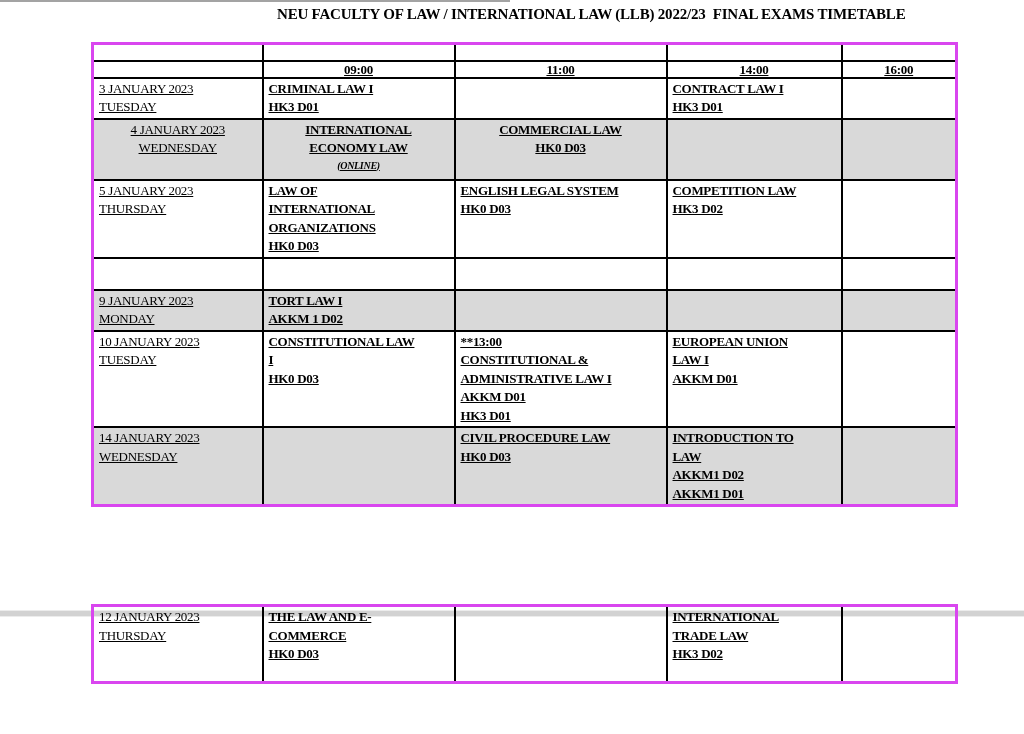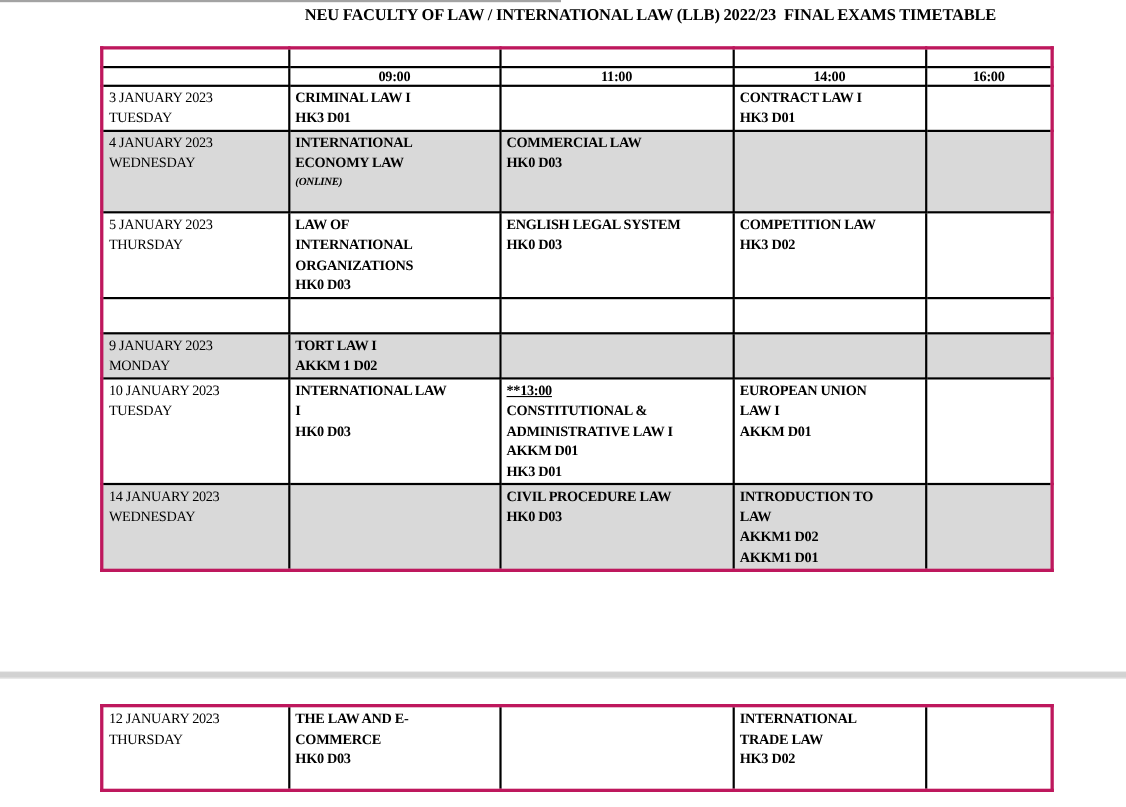--- a/index.html
+++ b/index.html
@@ -6,23 +6,23 @@
   body{
     width:1024px;height:734px;background:#ffffff;position:relative;
     font-family:"Liberation Serif", serif;color:#000;overflow:hidden;
   }
   #top-edge-bar{position:absolute;top:0;left:0;width:510px;height:2px;background:#a3a3a3;}
   #exam-title{
     position:absolute;top:6px;left:277px;font-size:15px;font-weight:bold;
     white-space:pre;letter-spacing:-0.2px;
   }
   table{border-collapse:collapse;position:absolute;left:91px;table-layout:fixed;
-        border:3px solid #be185d;}
+        border:3px solid #d946ef;text-decoration:underline;}
   #exam-table-page1{top:42px;}
-  #exam-table-page2{top:640px;}
+  #exam-table-page2{top:604px;}
   td,th{border:2px solid #000;vertical-align:top;padding:1px 5px;overflow:hidden;}
   tr.shade td{background:var(--shade,#d9d9d9);}
   .date-cell{font-size:13px;font-weight:normal;line-height:18.5px;letter-spacing:-0.3px;}
   .course-cell{font-size:13px;font-weight:bold;line-height:18.5px;letter-spacing:-0.3px;}
   .time-header-cell{font-size:13px;font-weight:bold;text-align:center;
                     line-height:15px;padding:0;letter-spacing:-0.3px;}
   .italic-line{font-style:italic;}
   .small-line{font-size:10px;line-height:15px;}
   .underline-line{text-decoration:underline;}
   #page-break-divider{
@@ -71,21 +71,21 @@
           <div>CRIMINAL LAW I</div>
           <div>HK3 D01</div>
         </td>
         <td class="course-cell"></td>
         <td class="course-cell">
           <div>CONTRACT LAW I</div>
           <div>HK3 D01</div>
         </td>
         <td class="course-cell"></td>
       </tr>
-      <tr class="shade" style="height: 74px;">
+      <tr class="shade" style="height: 61px; text-align: center;">
         <td class="date-cell">
           <div>4 JANUARY 2023</div>
           <div>WEDNESDAY</div>
         </td>
         <td class="course-cell">
           <div>INTERNATIONAL</div>
           <div>ECONOMY LAW</div>
           <div class="italic-line small-line">(ONLINE)</div>
         </td>
         <td class="course-cell">
@@ -135,21 +135,21 @@
         <td class="course-cell"></td>
         <td class="course-cell"></td>
         <td class="course-cell"></td>
       </tr>
       <tr style="height: 95px;">
         <td class="date-cell">
           <div>10 JANUARY 2023</div>
           <div>TUESDAY</div>
         </td>
         <td class="course-cell">
-          <div>INTERNATIONAL LAW</div>
+          <div>CONSTITUTIONAL LAW</div>
           <div>I</div>
           <div>HK0 D03</div>
         </td>
         <td class="course-cell">
           <div class="underline-line">**13:00</div>
           <div>CONSTITUTIONAL &amp;</div>
           <div>ADMINISTRATIVE LAW I</div>
           <div>AKKM D01</div>
           <div>HK3 D01</div>
         </td>

